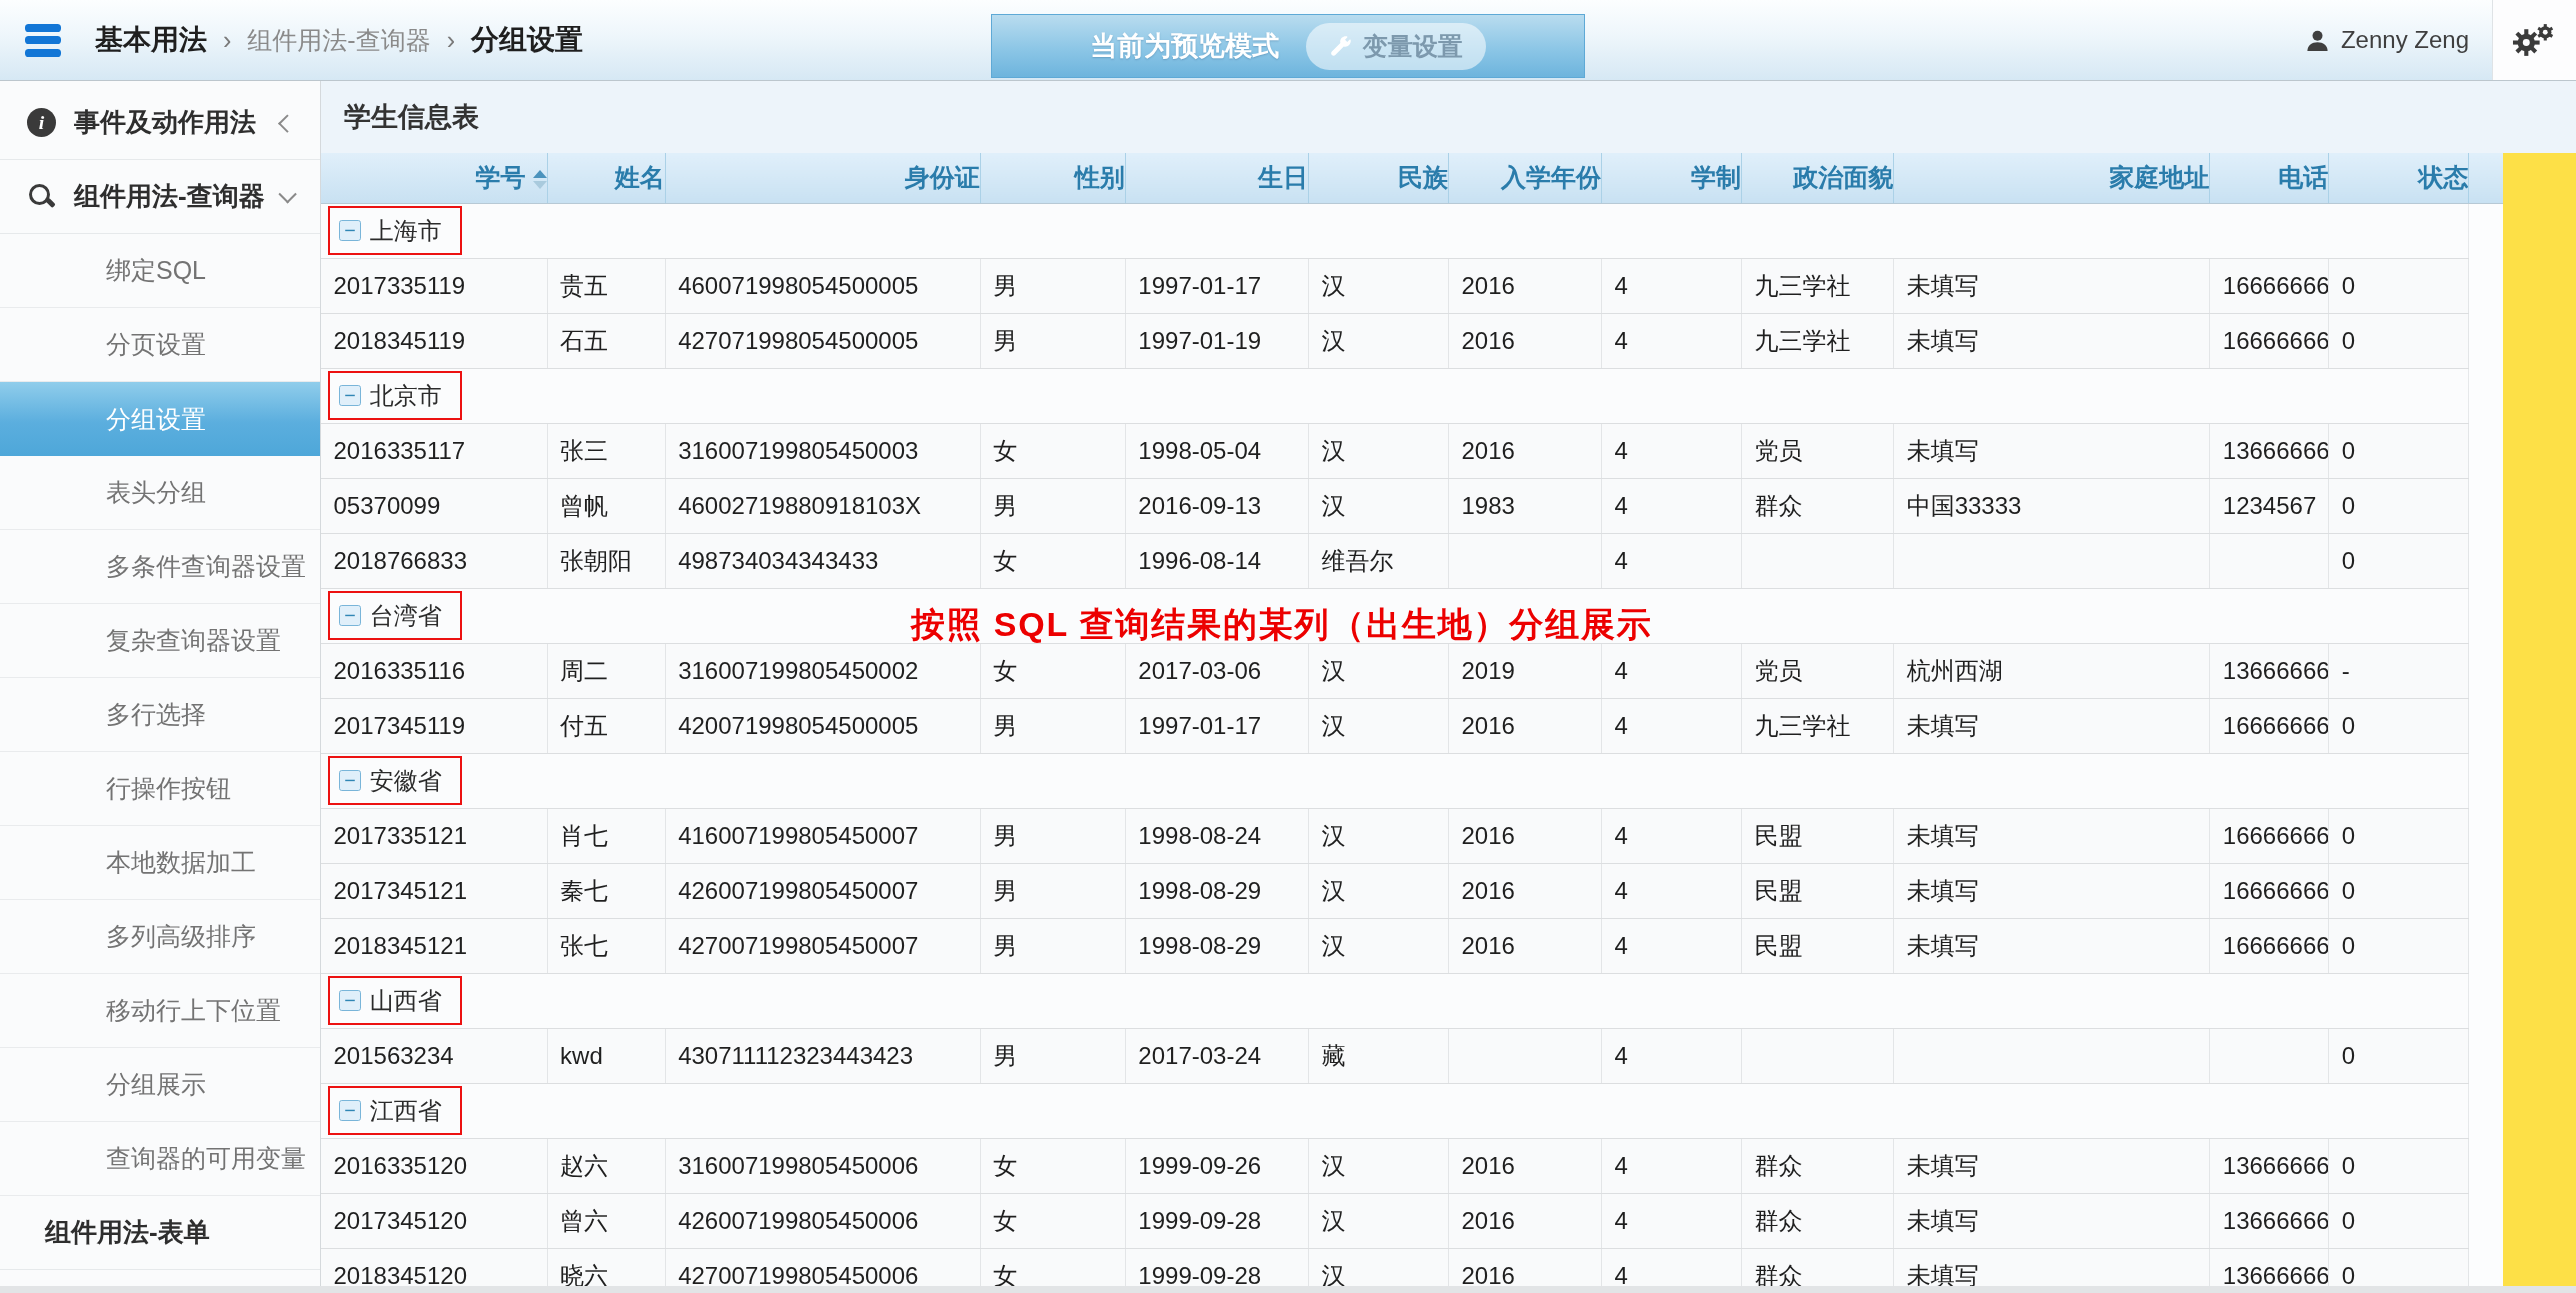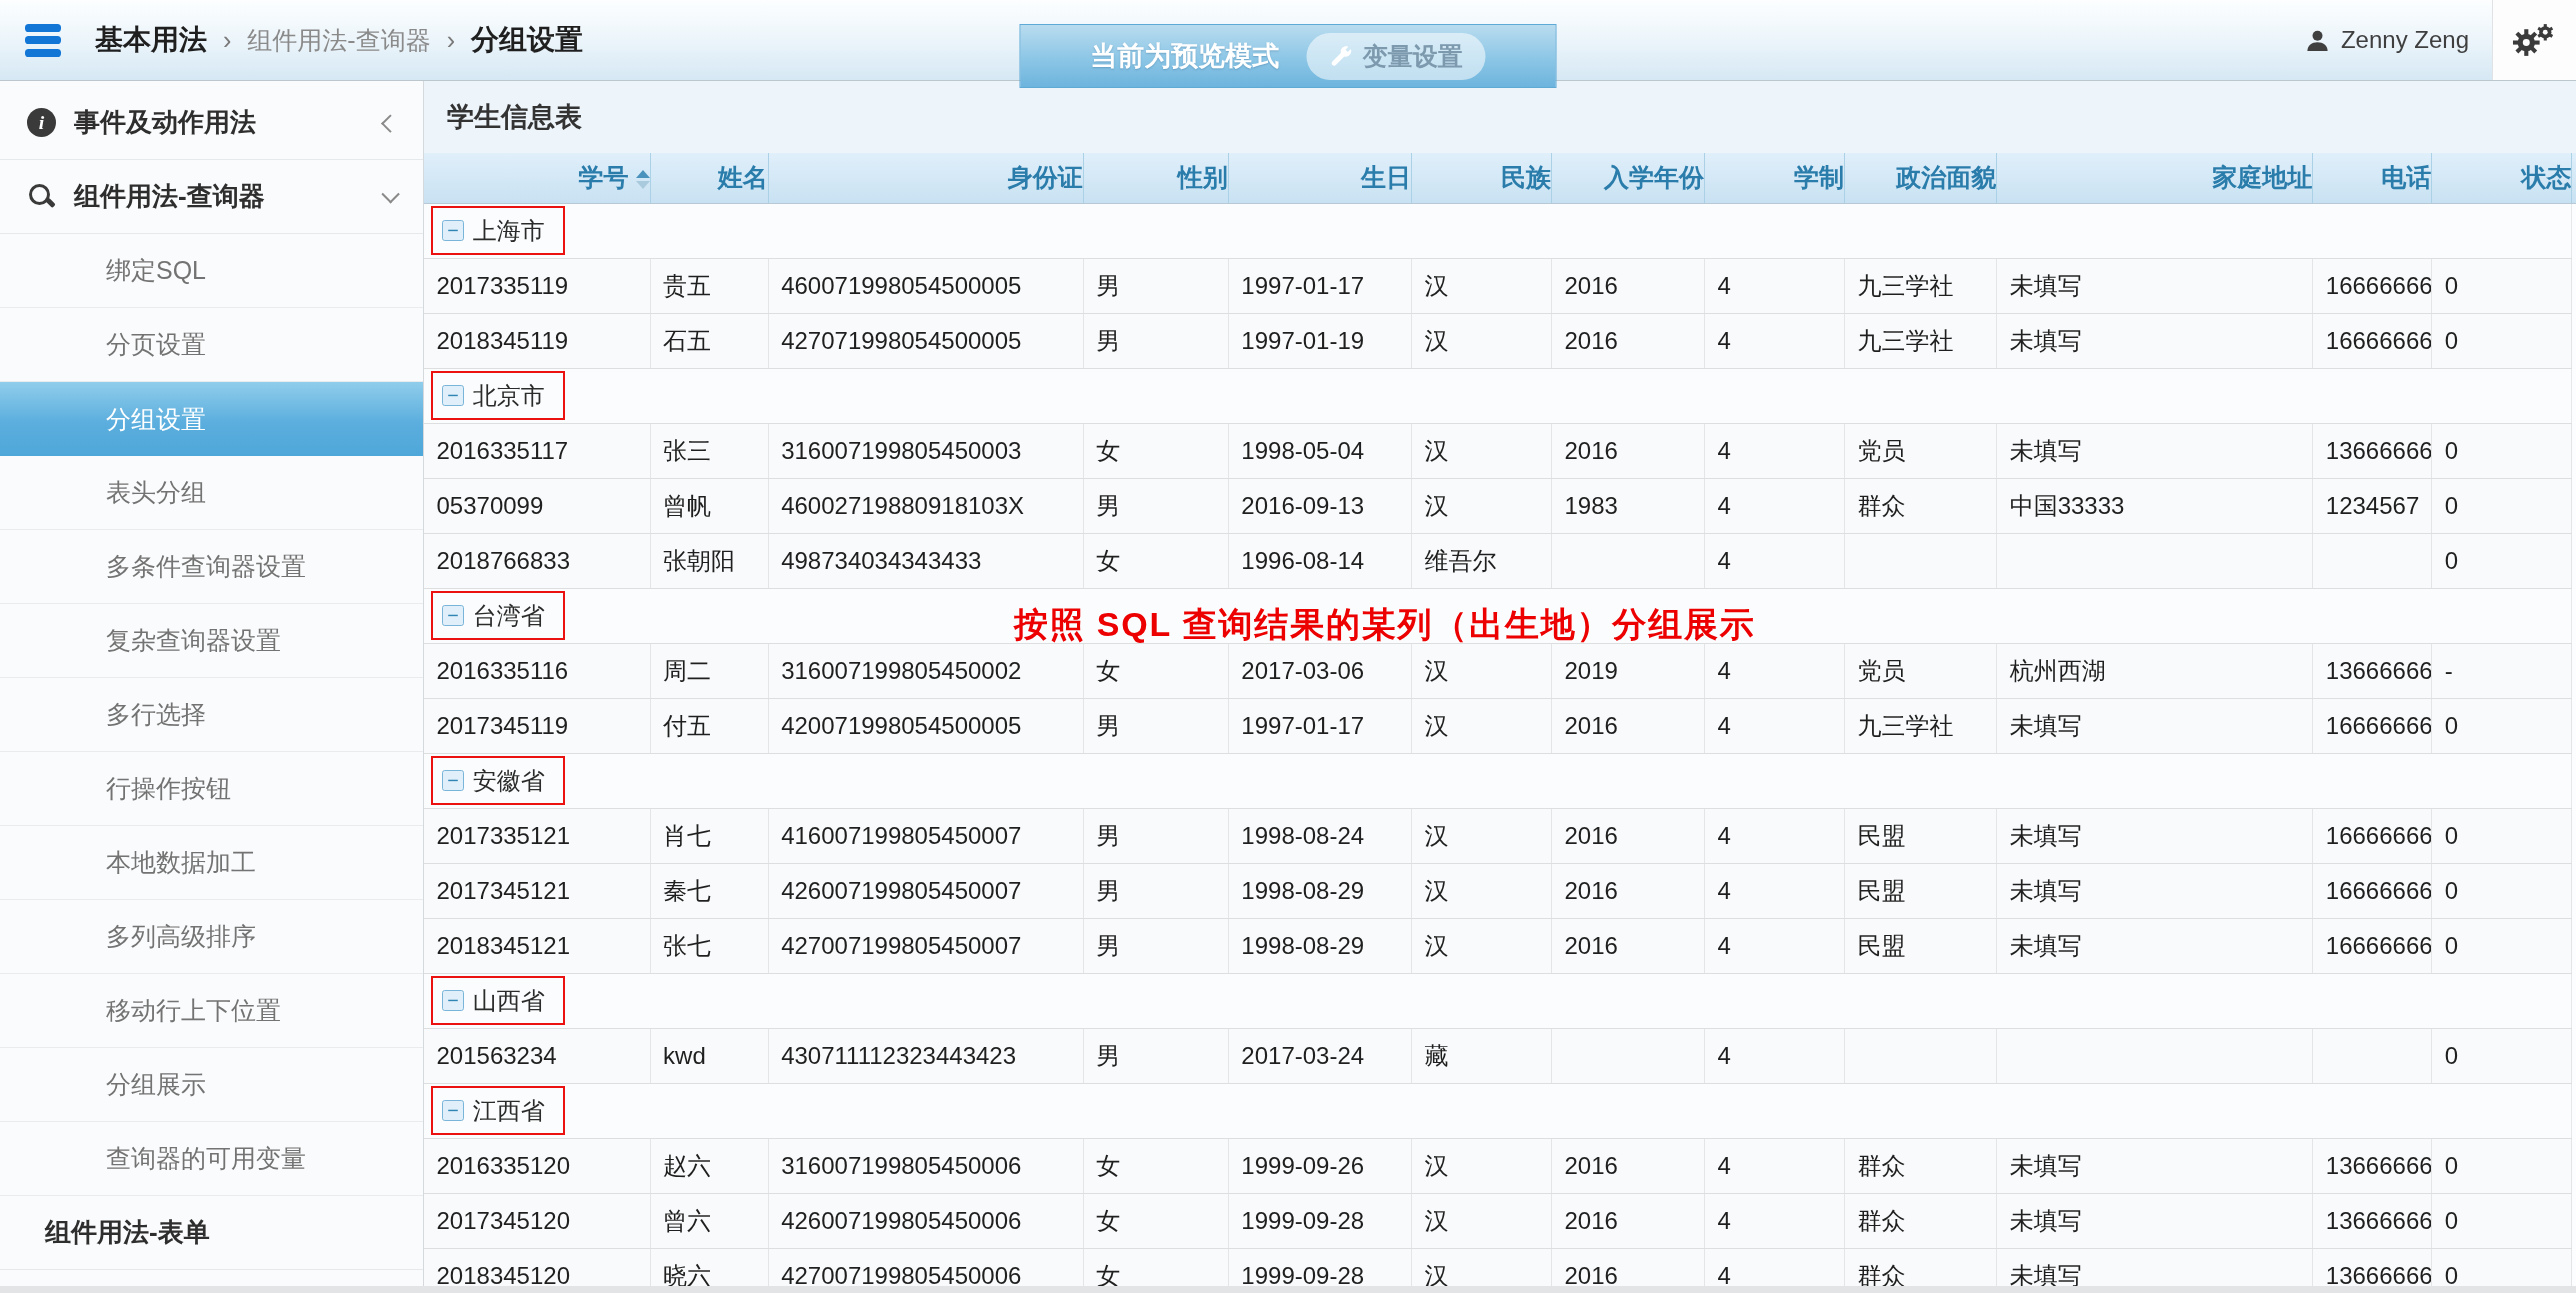--- a/index.html
+++ b/index.html
@@ -10,35 +10,35 @@
   
   .top { height:81px; flex:none; display:flex; align-items:center; position:relative;
          background:linear-gradient(180deg,#fcfeff 0%,#eef6fb 45%,#d6e8f4 100%);
          border-bottom:0.9px solid #bcc6cd; z-index:6; }
   .burger { margin-left:25px; width:36px; display:flex; flex-direction:column; gap:4.5px; cursor:pointer; flex:none; }
   .burger i { display:block; height:8px; border-radius:3.6px; background:#1276d6; }
   .crumbs { display:flex; align-items:center; gap:16px; margin-left:34px; white-space:nowrap; }
   .crumb-strong { font-size:28px; font-weight:bold; color:#1f1f1f; }
   .crumb-sep { font-size:25px; color:#7a7a7a; }
   .crumb-dim { font-size:25px; color:#8a8a8a; }
-  .banner { position:absolute; left:50%; top:24px; transform:translateX(-50%);
-            width:537px; height:64px; border:1.8px solid #5ea9d6; display:flex; align-items:center; justify-content:center; gap:27px;
+  .banner { position:absolute; left:50%; top:14px; transform:translateX(-50%);
+            width:594px; height:64px; border:1.8px solid #5ea9d6; display:flex; align-items:center; justify-content:center; gap:27px;
             background:linear-gradient(180deg,#b9dcef 0%,#8cc6e6 55%,#6db4dd 100%); }
   .btext { color:#fff; font-size:27px; font-weight:bold; text-shadow:0 0.9px 1.8px rgba(60,110,150,.4); }
   .pill { display:inline-flex; align-items:center; gap:10.7px; height:47px; padding:0 23px; border:none; cursor:pointer;
           background:rgba(255,255,255,.55); border-radius:25px; font-size:25px; font-weight:bold; color:#7d99ad;
           font-family:inherit; }
   .user { margin-left:auto; display:flex; align-items:center; gap:10.7px; margin-right:23px; cursor:pointer; }
   .user span { font-size:24px; color:#3f3f3f; }
   .gearbox { width:84px; height:100%; background:#fdfdfe; border-left:0.9px solid #dfe3e6;
              display:flex; align-items:center; justify-content:center; cursor:pointer; }
 
   
   .body-row { flex:1; display:flex; min-height:0; }
-  .sidebar { width:424px; flex:none; background:#fafbfc; border-right:0.9px solid #d5d9dc; padding-top:5.4px; overflow:hidden; }
+  .sidebar { width:321px; flex:none; background:#fafbfc; border-right:0.9px solid #d5d9dc; padding-top:5.4px; overflow:hidden; }
   .side-sec { height:74px; display:flex; align-items:center; padding:0 27px; border-bottom:0.9px solid #e6e9eb; cursor:pointer; }
   .side-sec .lbl { flex:1; font-size:26px; font-weight:bold; color:#2e2e2e; margin-left:18px; white-space:nowrap; }
   .info-ic { width:29px; height:29px; border-radius:50%; background:#3a3a3a; color:#fff; flex:none;
              display:flex; align-items:center; justify-content:center; }
   .info-ic::before { content:"i"; font-family:"Liberation Serif",serif; font-style:italic; font-weight:bold; font-size:19.7px; }
   .search-ic { position:relative; width:29px; height:29px; flex:none; }
   .search-ic::before { content:""; position:absolute; width:15px; height:15px; border:3.6px solid #3a3a3a; border-radius:50%; left:1.8px; top:1.8px; }
   .search-ic::after { content:""; position:absolute; width:4.5px; height:9.8px; background:#3a3a3a; border-radius:1.8px;
                       transform:rotate(-45deg); left:20.6px; top:16px; }
   .chev { width:12.5px; height:12.5px; border-left:2.7px solid #8a8a8a; border-bottom:2.7px solid #8a8a8a; flex:none; }

